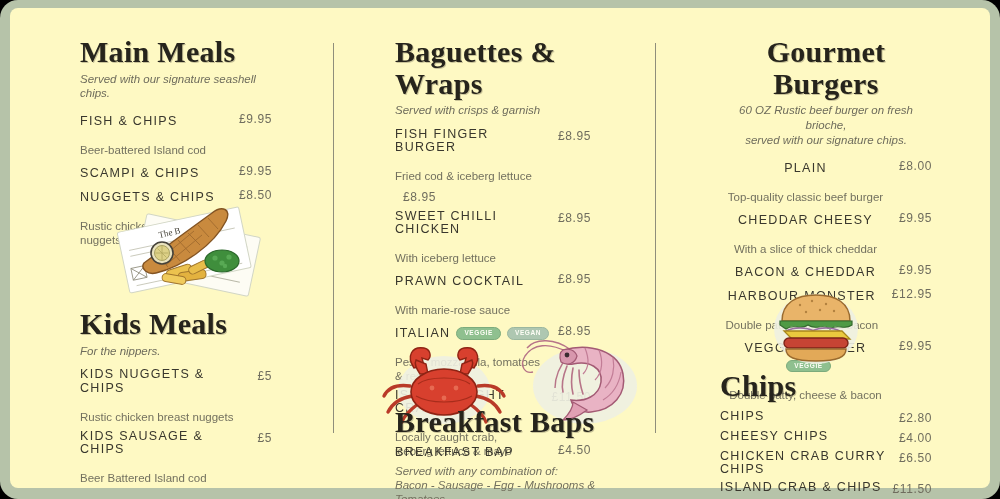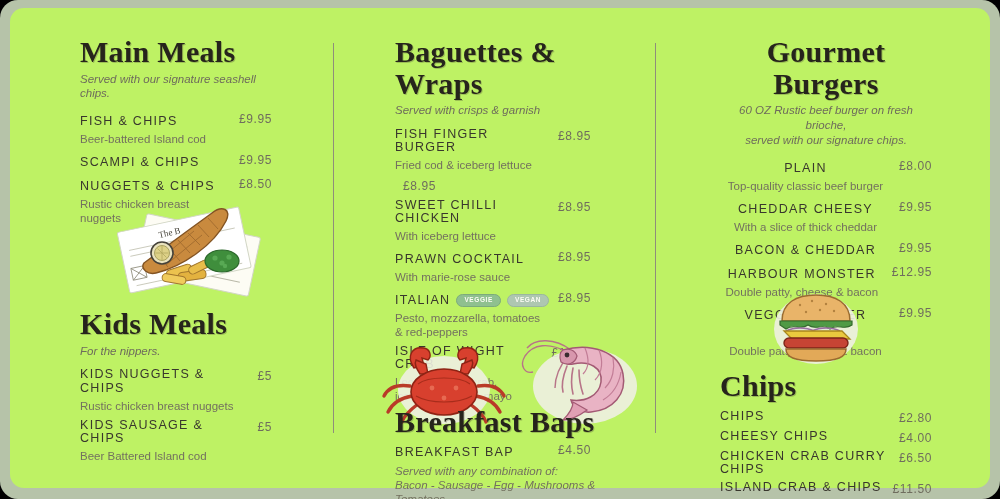--- a/index.html
+++ b/index.html
@@ -6,21 +6,21 @@
   body {
     width:1000px; height:499px; background:#000;
     font-family:"Liberation Sans", sans-serif;
     position:relative; overflow:hidden;
   }
   .frame {
     position:absolute; inset:0; background:#b6c3a9; border-radius:18px;
   }
   .panel {
     position:absolute; left:10px; top:8px; right:10px; bottom:11px;
-    background:#bef264; border-radius:14px;
+    background:#fef9c3; border-radius:8px;
   }
   .divider {
     position:absolute; top:35px; height:390px; width:1px;
     background:#8f8e7b;
   }
   .divider-1 { left:323px; }
   .divider-2 { left:645px; }
 
   .section { position:absolute; }
   .sec-main      { left:70px;  top:28px;  width:192px; }
@@ -40,21 +40,21 @@
     font-style:italic; font-size:11.5px; color:#6e6c5c;
     margin:0 0 10px 0; line-height:1.3; white-space:pre-line;
   }
   .item { display:flex; justify-content:space-between; align-items:flex-start; margin-bottom:6px; }
   .item-left { flex:1 1 auto; }
   .item-name {
     font-size:12.5px; font-weight:400; letter-spacing:1.3px;
     color:#39372d; line-height:1.05; display:inline-block;
   }
   .item-desc {
-    font-size:11.5px; color:#73715f; margin-top:3px; line-height:1.22;
+    font-size:11.5px; color:#73715f; margin-top:14px; line-height:1.22;
     white-space:pre-line;
   }
   .item-desc.italic { font-style:italic; }
   .item-price {
     font-size:12px; color:#6f6d5e; letter-spacing:0.6px;
     padding-top:1px; margin-left:8px; white-space:nowrap;
   }
   .badge {
     display:inline-block; vertical-align:2px; margin-left:6px;
     font-size:6.5px; font-weight:700; letter-spacing:0.6px; color:#fdfdf5;

